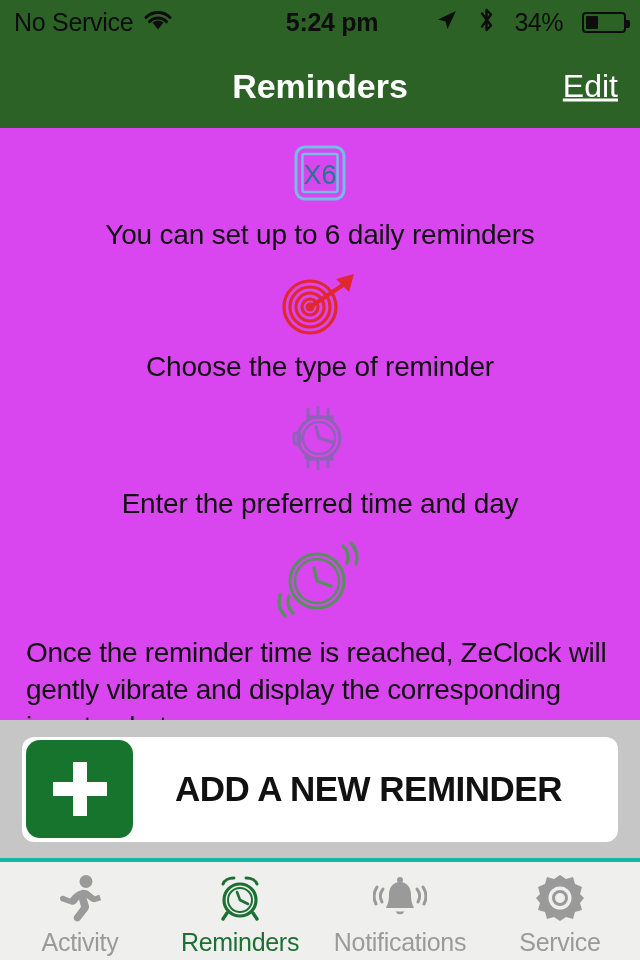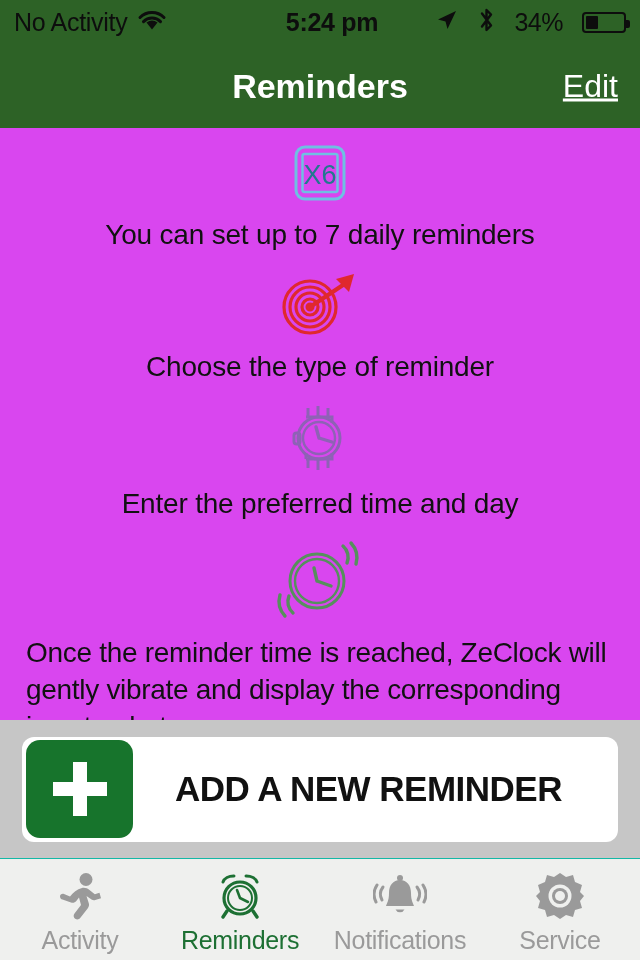--- a/index.html
+++ b/index.html
@@ -111,42 +111,42 @@
   }
   .addbtn-label {
     flex:1 1 auto; text-align:center;
     font-size:35px; font-weight:700; color:#111111;
     letter-spacing:-0.5px; padding-right:14px;
   }
 
   
   .tabbar {
     flex:0 0 102px; background:#eff0ee;
-    border-top:1px solid #14b8a6;
+    border-top:4px solid #14b8a6;
     display:flex;
   }
   .tab {
     flex:1 1 25%;
     display:flex; flex-direction:column;
     align-items:center; justify-content:center;
     gap:4px; cursor:pointer; padding-top:6px;
   }
   .tab-icon { height:52px; display:flex; align-items:center; justify-content:center; }
   .tab-label { font-size:25px; letter-spacing:-0.3px; }
   .tab.inactive .tab-label { color:#9a9a9a; }
   .tab.active .tab-label { color:#1d7033; }
 </style>
 </head>
 <body>
 
 <div id="app">
 
   <div class="statusbar">
     <div class="sb-left">
-      <span class="sb-carrier">No Activity</span>
+      <span class="sb-carrier">No Service</span>
       <span class="wifi-icon">
         <svg width="30" height="22" viewBox="0 0 30 22">
           <path d="M15 20.5 L9.5 13.5 A9 9 0 0 1 20.5 13.5 Z" fill="#0d0d0d"></path>
           <path d="M3 8.5 A17 17 0 0 1 27 8.5" stroke="#0d0d0d" stroke-width="3" fill="none" stroke-linecap="round"></path>
           <path d="M6.5 12.6 A12 12 0 0 1 23.5 12.6" stroke="#0d0d0d" stroke-width="3" fill="none" stroke-linecap="round"></path>
         </svg>
       </span>
     </div>
     <div class="sb-center">
       <span class="sb-time">5:24 pm</span>
@@ -177,21 +177,21 @@
   <div class="content">
 
     <div class="step">
       <div class="step-icon" style="height:62px;">
         <svg width="52" height="56" viewBox="0 0 52 56">
           <rect x="2" y="2" width="48" height="52" rx="9" ry="9" fill="none" stroke="#6fc0e2" stroke-width="3"></rect>
           <rect x="8.5" y="9" width="35" height="38" rx="2" ry="2" fill="none" stroke="#6fc0e2" stroke-width="2.5"></rect>
           <text x="26" y="38.5" text-anchor="middle" font-family="Liberation Sans, sans-serif" font-size="27" font-weight="400" fill="#22788f">X6</text>
         </svg>
       </div>
-      <div class="step-text" style="margin-top:14px;">You can set up to 7 daily reminders</div>
+      <div class="step-text" style="margin-top:14px;">You can set up to 6 daily reminders</div>
     </div>
 
     <div class="step" style="margin-top:18px;">
       <div class="step-icon" style="height:68px;">
         <svg width="92" height="66" viewBox="0 0 92 66">
           <g stroke="#e0282e" fill="none">
             <circle cx="36" cy="36" r="26" stroke-width="3.2"></circle>
             <circle cx="36" cy="36" r="20" stroke-width="3.2"></circle>
             <circle cx="36" cy="36" r="14" stroke-width="3.2"></circle>
             <circle cx="36" cy="36" r="8" stroke-width="3.2"></circle>

